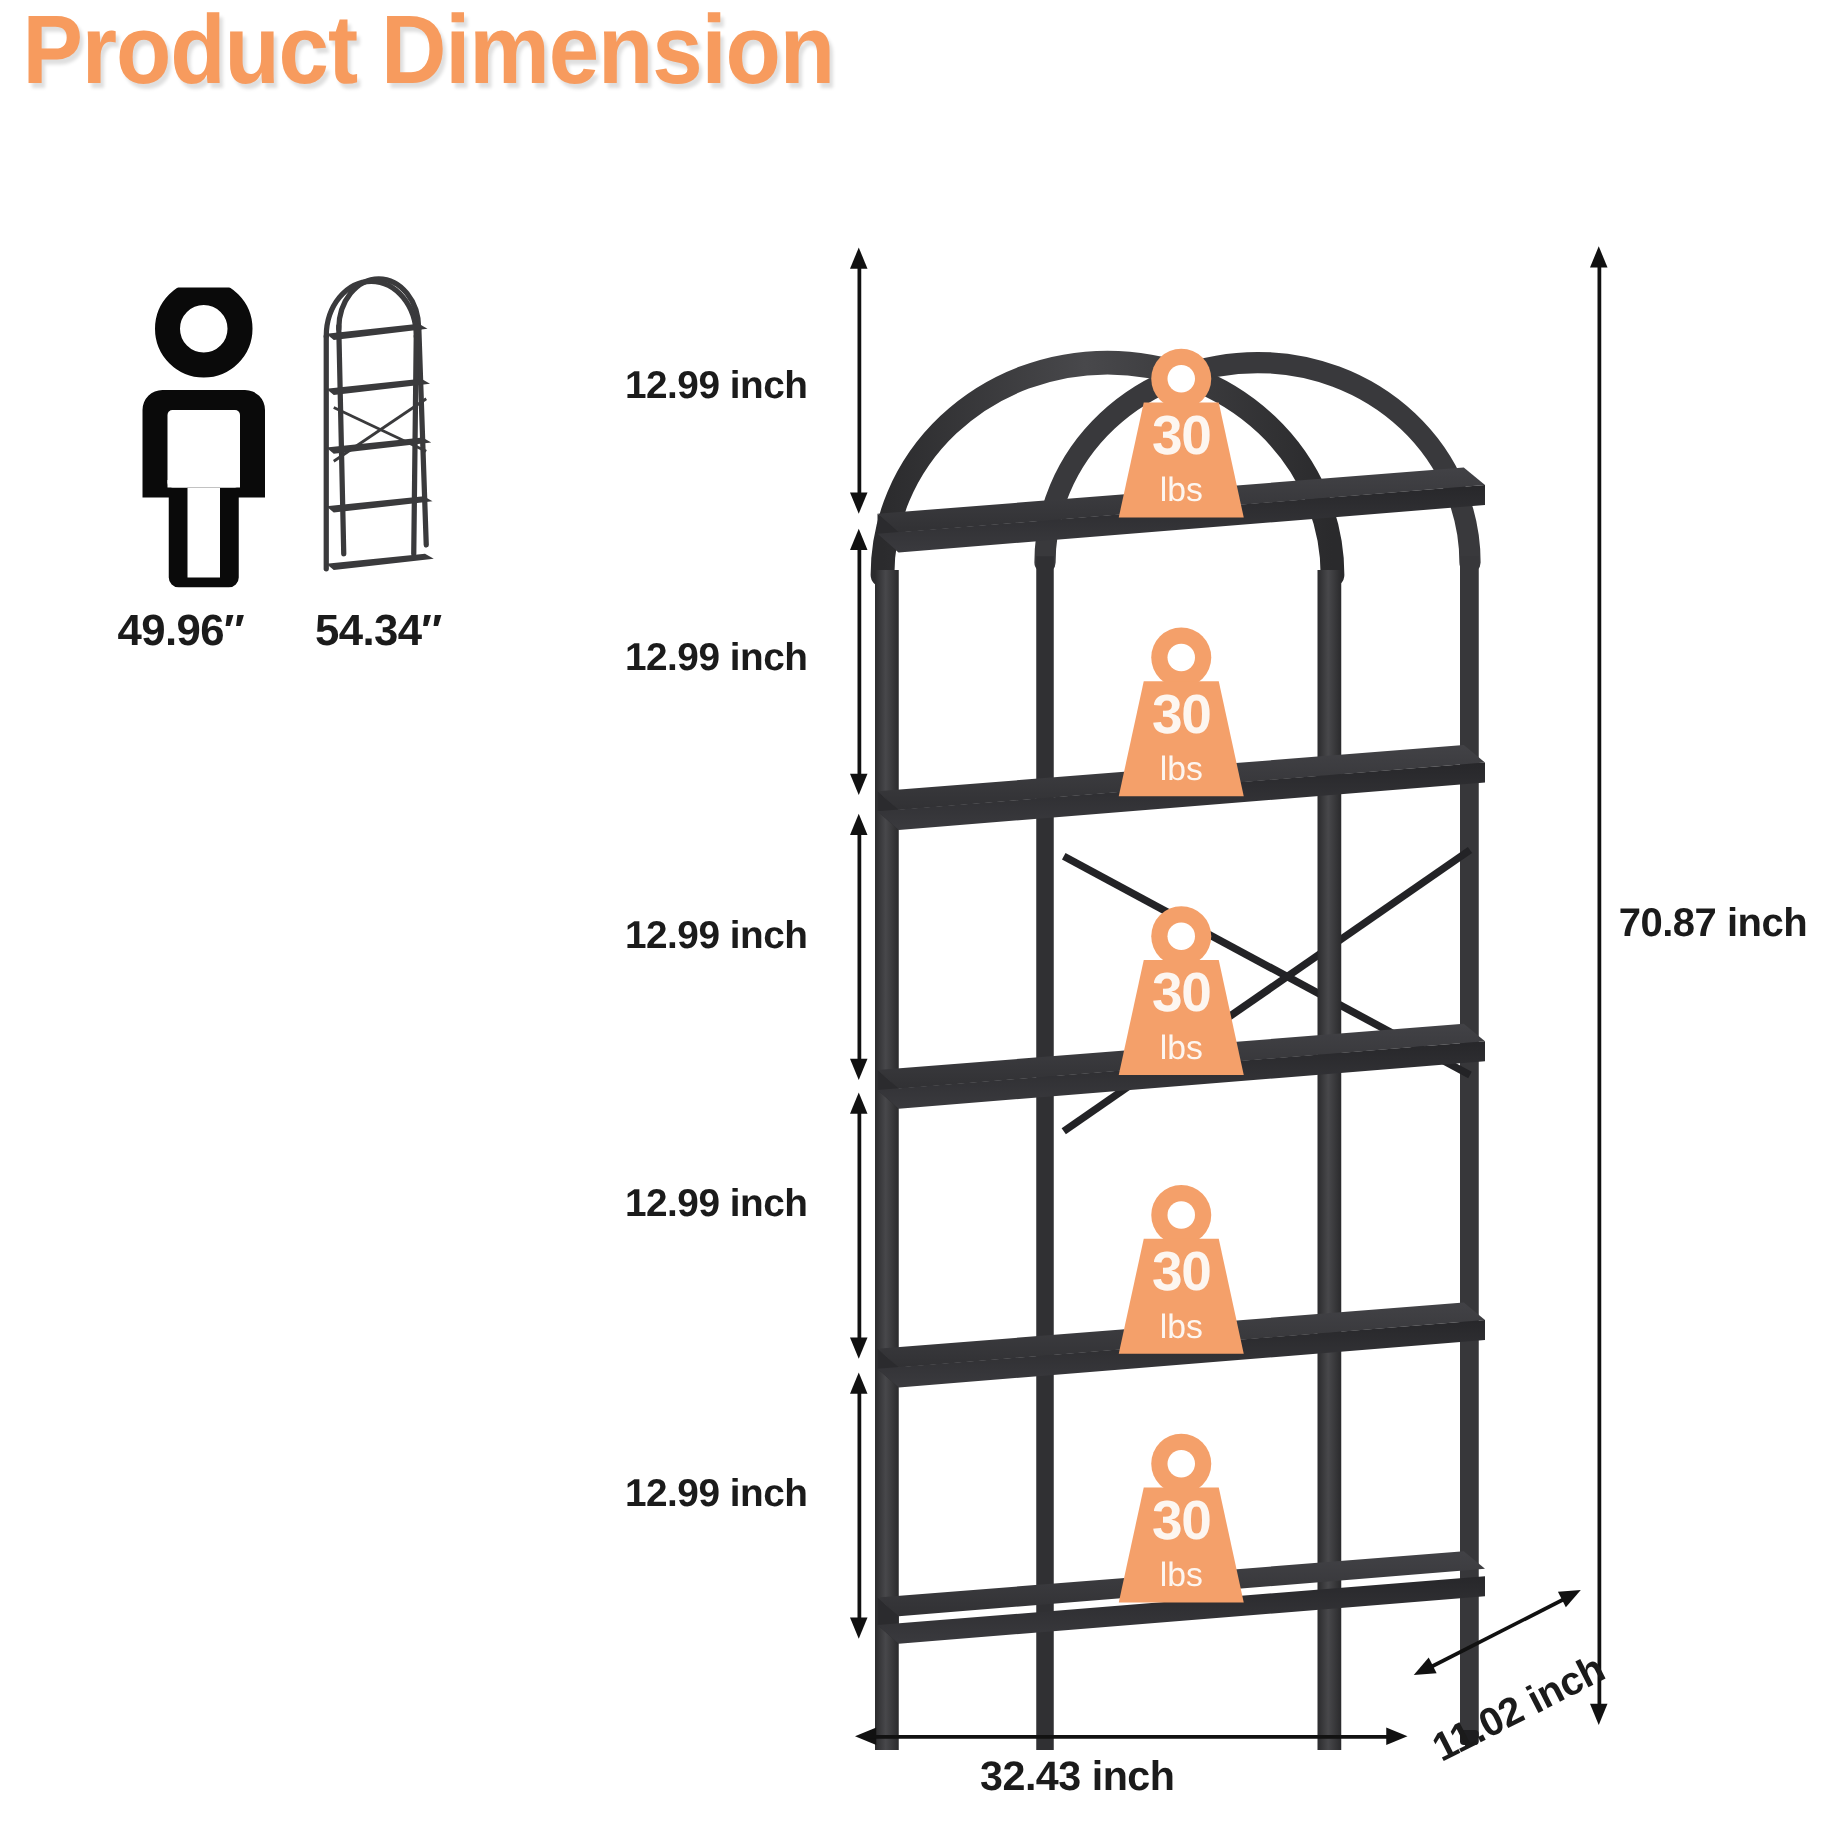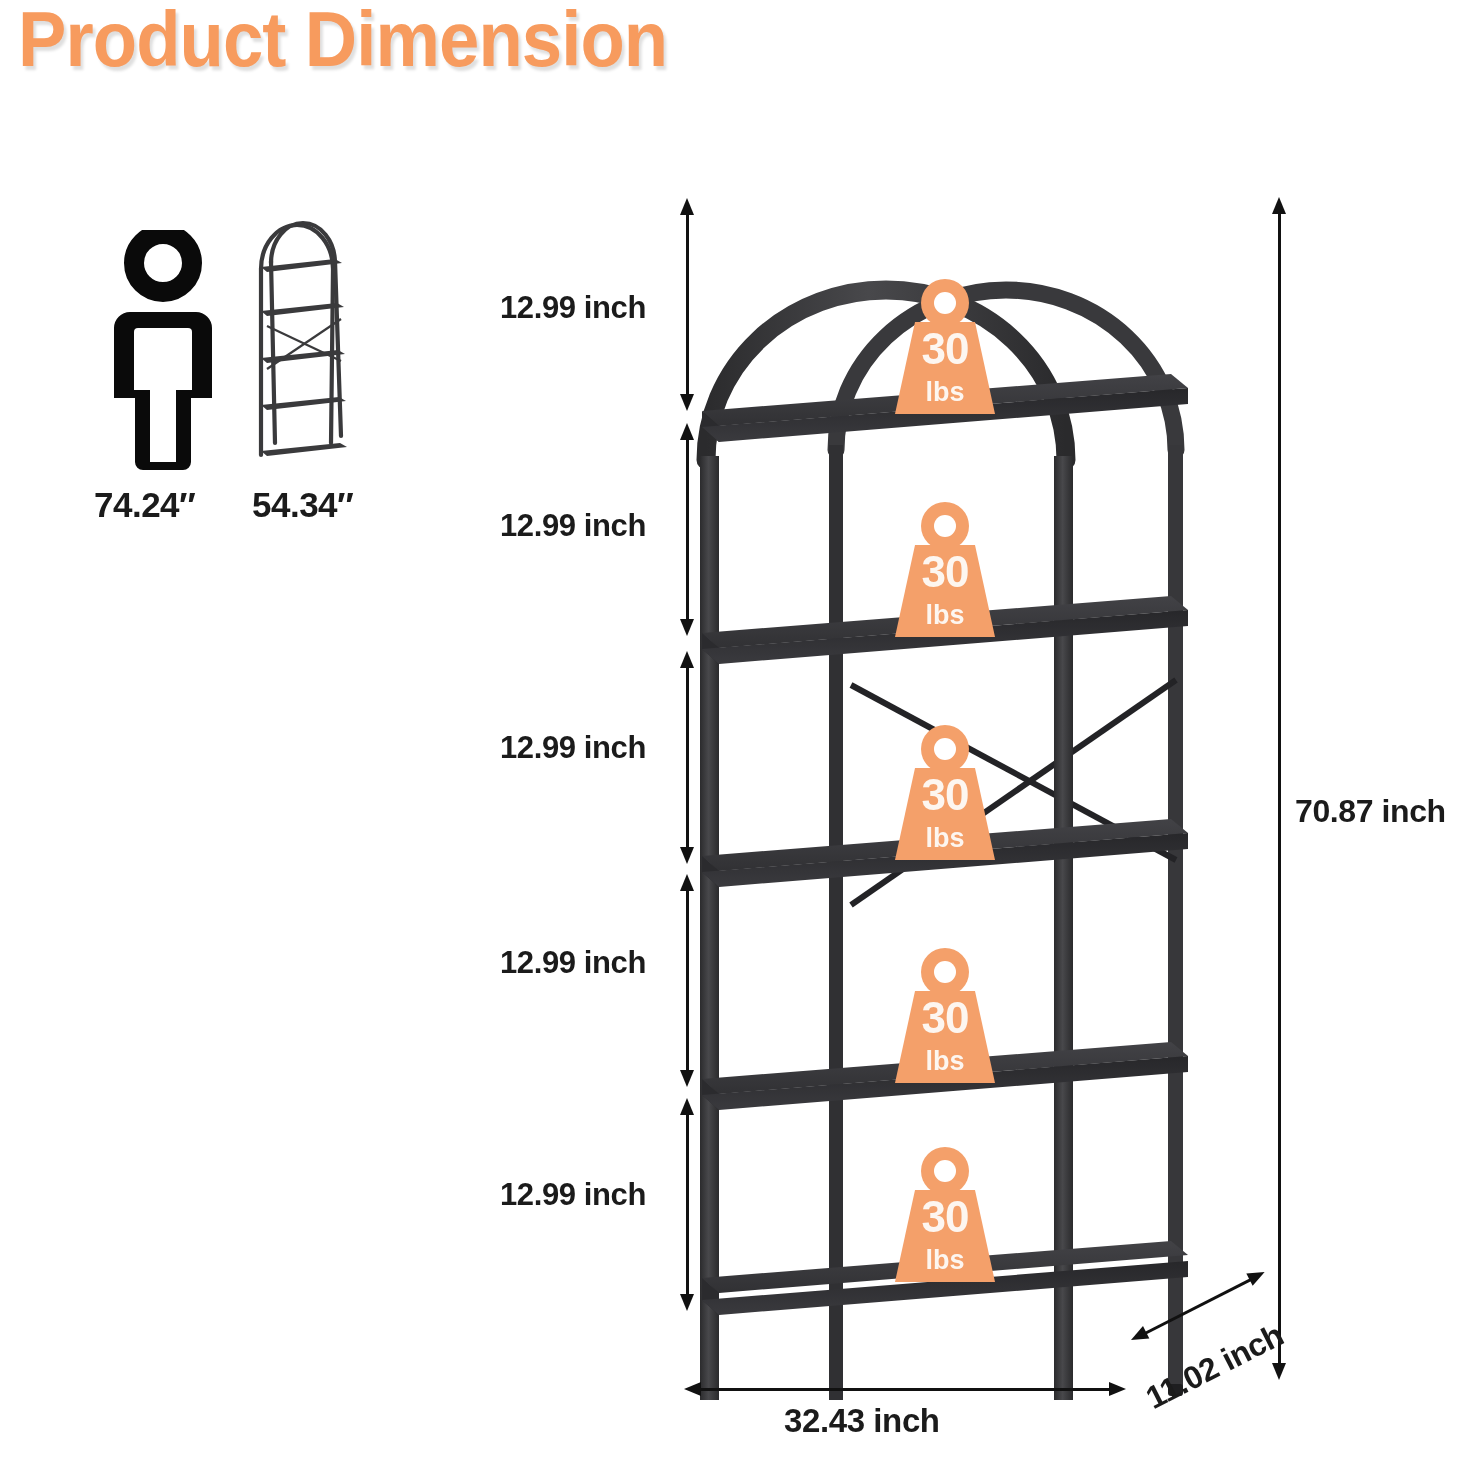--- a/index.html
+++ b/index.html
@@ -96,21 +96,21 @@
   
   #rdim { position: absolute; left: 1272px; top: 197px; height: 1183px; width: 14px; }
   #rdim .shaft { position:absolute; left:6px; top:12px; bottom:12px; width:3px; background:#111; }
   #rdim .head-up { position:absolute; left:0; top:0; width:0;height:0;
      border-left:7.5px solid transparent;border-right:7.5px solid transparent;border-bottom:17px solid #111;}
   #rdim .head-dn { position:absolute; left:0; bottom:0; width:0;height:0;
      border-left:7.5px solid transparent;border-right:7.5px solid transparent;border-top:17px solid #111;}
   #rdim-label {
     position: absolute;
     left: 1295px;
-    top: 793px;
+    top: 720px;
     font-size: 32px;
     font-weight: bold;
     color: #1b1b1b;
     letter-spacing: -0.4px;
     white-space: nowrap;
   }
 
   
   #wdim { position: absolute; left: 684px; top: 1382px; width: 442px; height: 14px; }
   #wdim .shaft { position:absolute; top:6px; left:12px; right:12px; height:3px; background:#111; }
@@ -176,21 +176,21 @@
     color: #FDF6F0;
     line-height: 1;
     letter-spacing: -1px;
   }
   .badge .unit {
     position: absolute;
     left: 0; right: 0;
     top: 104px;
     text-align: center;
     font-size: 27px;
-    font-weight: bold;
+    font-weight: normal;
     color: #FDF6F0;
     line-height: 1;
   }
 </style>
 </head>
 <body>
 
 <div id="page">
 
   <div id="title">Product Dimension</div>
@@ -231,21 +231,21 @@
         <path d="M16 212 L94 204 L101 208 L22 217 z"></path>
         <path d="M16 258 L95 250 L102 254 L22 263 z"></path>
       </g>
 
       <g stroke="#3a3a3c" stroke-width="2.2">
         <line x1="22" y1="133" x2="96" y2="168"></line>
         <line x1="96" y1="126" x2="22" y2="176"></line>
       </g>
     </svg>
 
-    <div class="cmp-label" id="human-label">74.24″</div>
+    <div class="cmp-label" id="human-label">49.96″</div>
     <div class="cmp-label" id="mini-label">54.34″</div>
   </div>
 
   <div class="vdim" style="top:198px;height:213px;">
     <div class="head-up"></div>
     <div class="shaft"></div>
     <div class="head-dn"></div>
   </div>
   <div class="dim-row" style="left:500px;top:290px;width:165px;">12.99 inch</div>
 

